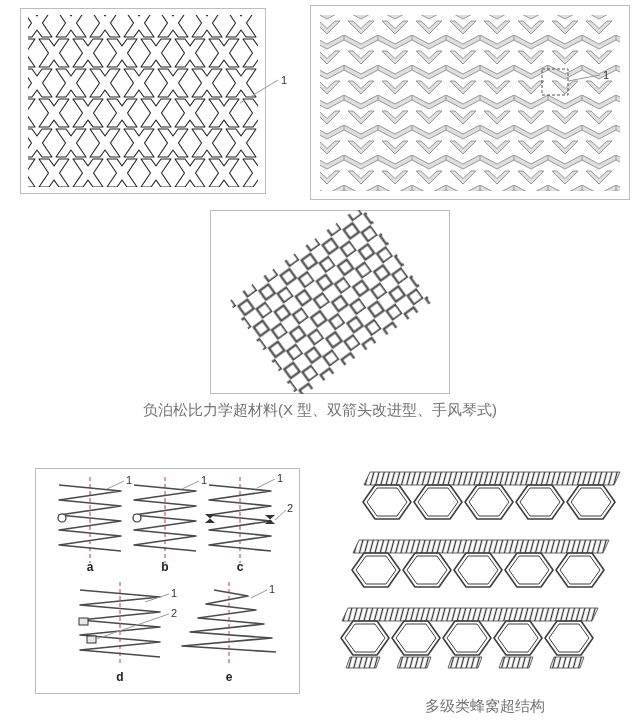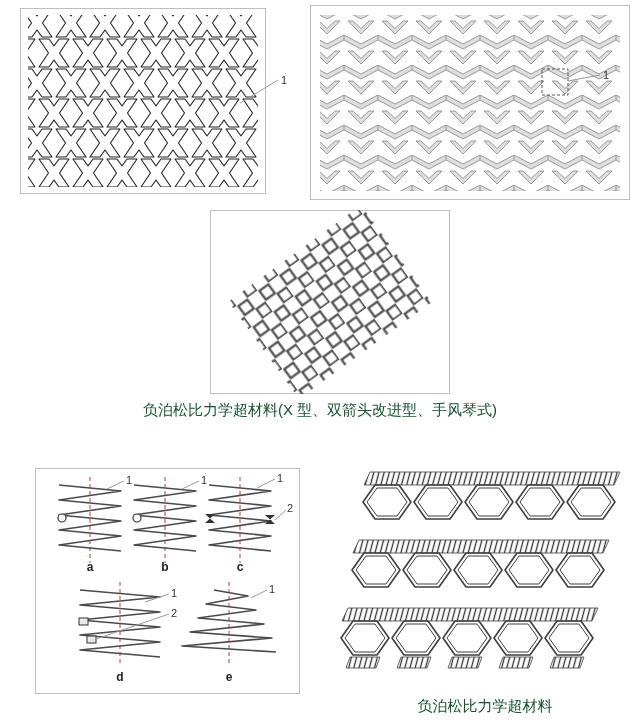--- a/index.html
+++ b/index.html
@@ -1,20 +1,20 @@
 <!DOCTYPE html>
 <html><head>
 <meta charset="utf-8">
 <style>
   html,body{margin:0;padding:0;background:#ffffff;}
   body{font-family:"Liberation Sans","DejaVu Sans",sans-serif;}
   .canvas{position:relative;width:640px;height:728px;background:#ffffff;overflow:hidden;}
   .panel{position:absolute;}
   .panel svg{display:block;}
-  .caption{position:absolute;text-align:center;color:#14532d;font-size:15px;line-height:1.2;}
+  .caption{position:absolute;text-align:center;color:#737373;font-size:15px;line-height:1.2;}
   .caption.main{left:0;width:640px;top:401px;}
   .caption.spring{left:35px;width:265px;top:697px;}
   .caption.honeycomb{left:340px;width:290px;top:697px;}
   .pbox{fill:none;stroke:#bdbdbd;stroke-width:1;}
   .ann{font-size:11px;fill:#333;}
   .lead{stroke:#9a9a9a;stroke-width:1;fill:none;}
   .sub{font-size:12px;font-weight:bold;fill:#222;text-anchor:middle;}
   .coil{fill:none;stroke:#4a4a4a;stroke-width:1.6;stroke-linejoin:round;}
   .cline{stroke:#c0392b;stroke-width:1;stroke-dasharray:4 3;}
 </style>
@@ -168,15 +168,15 @@
       <g transform="translate(0,189)">
         <use href="#foot" x="10"></use>
           <use href="#foot" x="61"></use>
           <use href="#foot" x="112"></use>
           <use href="#foot" x="163"></use>
           <use href="#foot" x="214"></use>
       </g>
     </svg>
   </div>
 
-  <div class="caption honeycomb">负泊松比力学超材料</div>
+  <div class="caption honeycomb">多级类蜂窝超结构</div>
 
 </div>
 
 </body></html>

